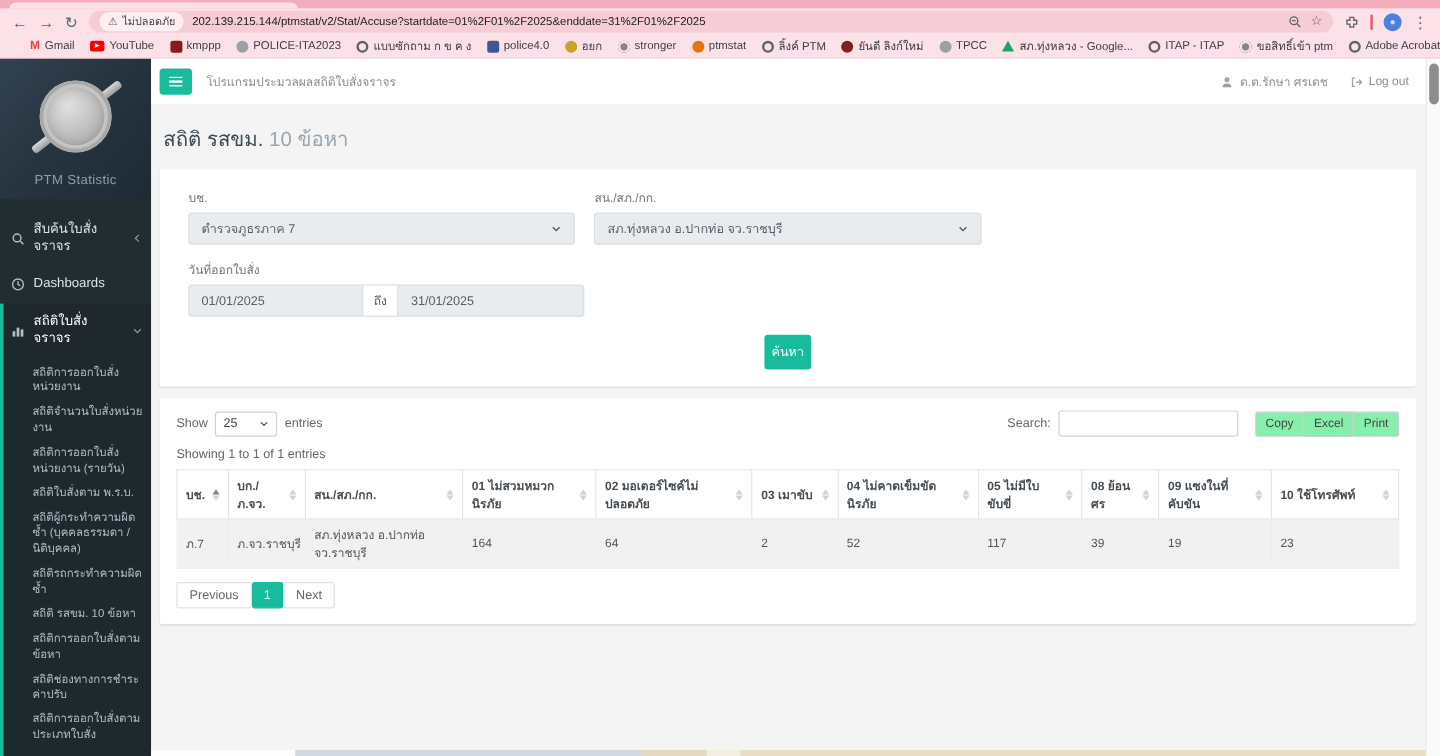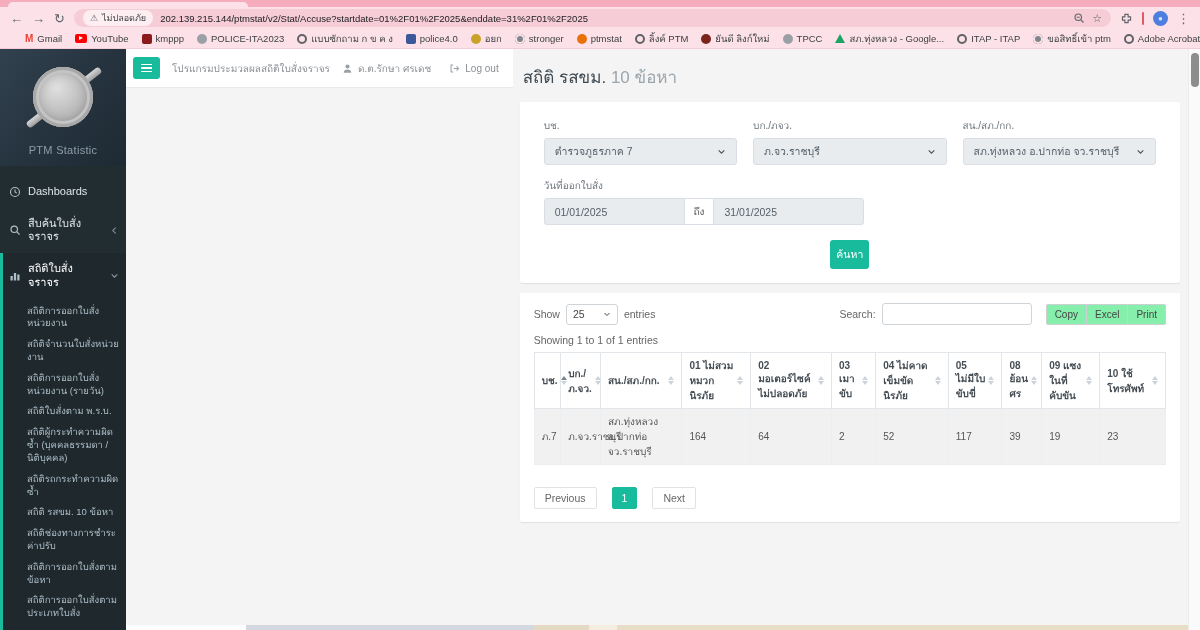--- a/index.html
+++ b/index.html
@@ -63,21 +63,21 @@
     color:#dde4e9; cursor:pointer; }
   .menu-item .mi { width:12px; height:12px; color:#aebfc9; flex:0 0 auto; }
   .menu-item .lbl { flex:1; line-height:1.25; }
   .menu-item .chev { width:9px; height:9px; color:#8a9ba6; flex:0 0 auto; }
   .menu-section.active { border-left:3px solid #18bc9c; background:#1e282d; }
   .menu-section.active .menu-item { padding-left:6px; color:#fff; }
   .submenu { padding:2px 0 6px; }
   .submenu a { display:block; padding:4px 5px 4px 24px; color:#aebfc9;
     font-size:9.5px; line-height:1.35; text-decoration:none; cursor:pointer; }
 
-  .main { flex:1; display:flex; flex-direction:row; position:relative;
+  .main { flex:1; display:flex; flex-direction:column; position:relative;
     background:#f4f4f4; min-width:0; }
   .navbar { height:39px; background:#fff; border-bottom:1px solid #ebebeb;
     display:flex; align-items:center; padding:0 14px 0 7px; gap:12px; flex:0 0 auto; }
   .hamburger { width:27px; height:22px; background:#18bc9c; border-radius:3px;
     color:#fff; display:flex; align-items:center; justify-content:center;
     flex-direction:column; gap:2px; cursor:pointer; }
   .hamburger i { display:block; width:11px; height:1.5px; background:#fff; }
   .nav-brand { font-size:10px; color:#8a8f94; }
   .nav-right { margin-left:auto; display:flex; align-items:center; gap:18px; }
   .nav-user, .nav-logout { display:flex; align-items:center; gap:5px; font-size:10px;
@@ -132,21 +132,21 @@
     background:#f1f1f1; }
   .thflex { display:flex; align-items:center; justify-content:space-between; gap:3px; }
   .sort { display:inline-flex; flex-direction:column; gap:1px; flex:0 0 auto; }
   .sort i { width:0; height:0; border-left:3px solid transparent; border-right:3px solid transparent; }
   .sort .up { border-bottom:4px solid #ccd3d9; }
   .sort .down { border-top:4px solid #ccd3d9; }
   .sorted .up { border-bottom-color:#79838c; }
   .c1{width:4.2%}.c2{width:6.3%}.c3{width:12.9%}.c4{width:10.9%}.c5{width:12.8%}
   .c6{width:7%}.c7{width:11.5%}.c8{width:8.5%}.c9{width:6.3%}.c10{width:9.2%}.c11{width:10.4%}
 
-  .pager { margin-top:22px; display:flex; align-items:center; gap:15px; font-size:10.5px; }
+  .pager { margin-top:11px; display:flex; align-items:center; gap:0; font-size:10.5px; }
   .pg-btn { border:1px solid #dfe3e6; background:#fff; color:#666; padding:4px 10px;
     border-radius:2px; cursor:pointer; font-family:inherit; font-size:10.5px; }
   .pg-num { background:#18bc9c; border:1px solid #18bc9c; color:#fff; padding:4px 9px;
     border-radius:2px; cursor:pointer; font-family:inherit; font-size:10.5px; }
 
   .vscroll { width:12px; background:#fafafa; border-left:1px solid #ececec;
     position:relative; flex:0 0 auto; }
   .vthumb { position:absolute; top:4px; left:2px; width:8px; height:34px;
     background:#8d8d8d; border-radius:4px; }
 
@@ -274,34 +274,34 @@
     <div class="logo-panel">
       <div class="emblem">
         <div class="baton"></div>
           <div class="coin"></div>
       </div>
       <div class="brand-sub">PTM Statistic</div>
     </div>
     <nav class="menu">
       <div class="menu-item">
         <svg class="mi" viewBox="0 0 16 16">
-            <circle cx="8" cy="8" r="6" fill="none" stroke="currentColor" stroke-width="1.5"></circle>
-            <path d="M8 4.5V8l2.5 1.5" fill="none" stroke="currentColor" stroke-width="1.5"></path>
-          </svg>
-        <span class="lbl">Dashboards</span>
-      </div>
-      <div class="menu-item">
-        <svg class="mi" viewBox="0 0 16 16">
             <circle cx="7" cy="7" r="4.3" fill="none" stroke="currentColor" stroke-width="1.6"></circle>
             <line x1="10.4" y1="10.4" x2="14" y2="14" stroke="currentColor" stroke-width="1.6"></line>
           </svg>
         <span class="lbl">สืบค้นใบสั่งจราจร</span>
         <svg class="chev" viewBox="0 0 16 16">
             <path d="M10 3L5 8l5 5" fill="none" stroke="currentColor" stroke-width="1.8"></path>
           </svg>
+      </div>
+      <div class="menu-item">
+        <svg class="mi" viewBox="0 0 16 16">
+            <circle cx="8" cy="8" r="6" fill="none" stroke="currentColor" stroke-width="1.5"></circle>
+            <path d="M8 4.5V8l2.5 1.5" fill="none" stroke="currentColor" stroke-width="1.5"></path>
+          </svg>
+        <span class="lbl">Dashboards</span>
       </div>
       <div class="menu-section active">
         <div class="menu-item">
           <svg class="mi" viewBox="0 0 16 16">
               <g fill="currentColor">
                 <rect x="2" y="8" width="3" height="6"></rect>
                 <rect x="6.5" y="4" width="3" height="10"></rect>
                 <rect x="11" y="6" width="3" height="8"></rect>
               </g>
             </svg>
@@ -311,22 +311,22 @@
             </svg>
         </div>
         <div class="submenu">
           <a>สถิติการออกใบสั่งหน่วยงาน</a>
           <a>สถิติจำนวนใบสั่งหน่วยงาน</a>
           <a>สถิติการออกใบสั่งหน่วยงาน (รายวัน)</a>
           <a>สถิติใบสั่งตาม พ.ร.บ.</a>
           <a>สถิติผู้กระทำความผิดซ้ำ (บุคคลธรรมดา / นิติบุคคล)</a>
           <a>สถิติรถกระทำความผิดซ้ำ</a>
           <a>สถิติ รสขม. 10 ข้อหา</a>
+          <a>สถิติการออกใบสั่งตามข้อหา</a>
           <a>สถิติช่องทางการชำระค่าปรับ</a>
-          <a>สถิติการออกใบสั่งตามข้อหา</a>
           <a>สถิติการออกใบสั่งตามประเภทใบสั่ง</a>
 
         </div>
       </div>
     </nav>
   </aside>
 
   <div class="main">
     <header class="navbar">
       <div class="hamburger">
@@ -355,29 +355,20 @@
 
     <div class="content">
       <h1 class="page-title"><span>สถิติ รสขม.</span> <span class="sub">10 ข้อหา</span></h1>
 
       <div class="card filters-card">
         <div class="fgrid">
           <div>
             <div class="flabel">บช.</div>
             <div class="fselect">
               <span>ตำรวจภูธรภาค 7</span>
-              <svg class="chev" viewBox="0 0 16 16">
-                  <path d="M3 6l5 5 5-5" fill="none" stroke="currentColor" stroke-width="2"></path>
-                </svg>
-            </div>
-          </div>
-          <div>
-            <div class="flabel">บก./ภจว.</div>
-            <div class="fselect">
-              <span>ภ.จว.ราชบุรี</span>
               <svg class="chev" viewBox="0 0 16 16">
                   <path d="M3 6l5 5 5-5" fill="none" stroke="currentColor" stroke-width="2"></path>
                 </svg>
             </div>
           </div>
           <div>
             <div class="flabel">สน./สภ./กก.</div>
             <div class="fselect">
               <span>สภ.ทุ่งหลวง อ.ปากท่อ จว.ราชบุรี</span>
               <svg class="chev" viewBox="0 0 16 16">

